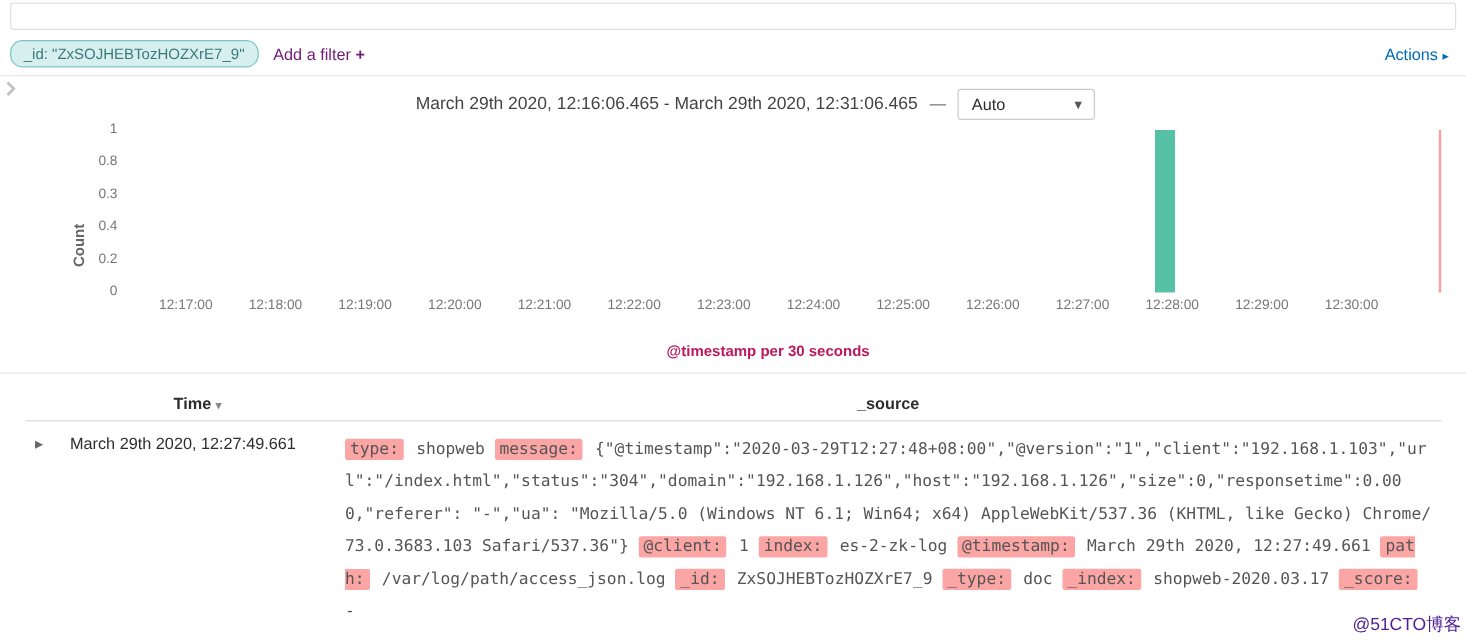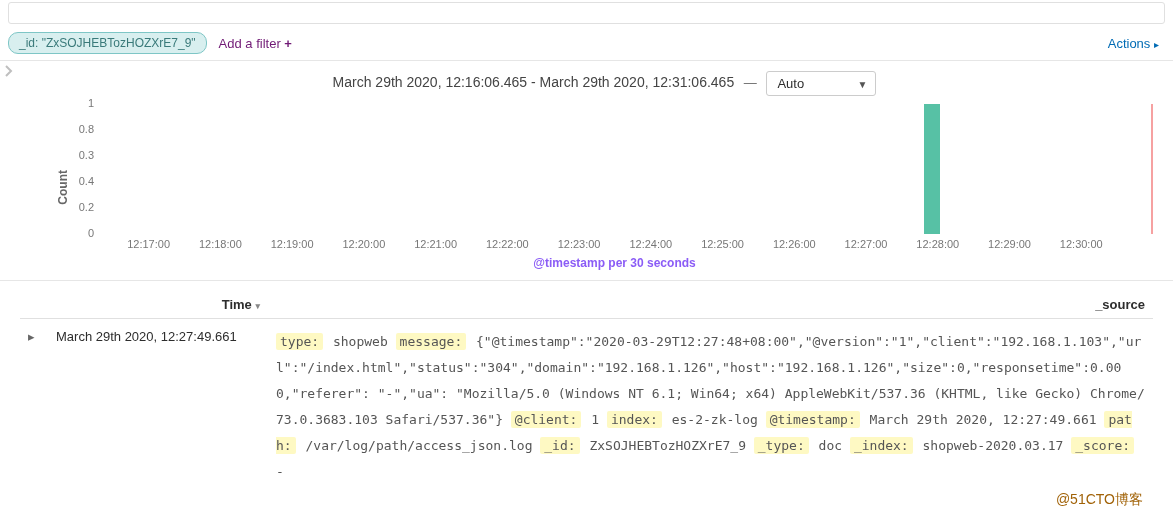--- a/index.html
+++ b/index.html
@@ -21,33 +21,33 @@
 .chart-wrap { display: flex; align-items: stretch; }
 .ylabel { writing-mode: vertical-rl; transform: rotate(180deg); font-size: 12px; color: #666; font-weight: bold; align-self: center; margin-right: 6px; }
 .chart-area { flex: 1; position: relative; }
 .plot { height: 130px; position: relative; margin-left: 22px; }
 .gridline { position: absolute; left: 0; right: 0; height: 1px; background: transparent; }
 .gridline .lbl { position: absolute; left: -26px; top: -6px; font-size: 11px; color: #777; width: 22px; text-align: right; }
 .bar { position: absolute; bottom: 0; width: 16px; background: #57c1a5; }
 .chart-edge { position: absolute; right: 0; top: 0; bottom: 0; width: 2px; background: #f6a1a1; }
 .xaxis { position: relative; height: 20px; margin-left: 22px; text-align: right; }
 .xtick { position: absolute; top: 4px; font-size: 11px; color: #777; transform: translateX(-50%); white-space: nowrap; }
-.xlabel { text-align: center; font-size: 12px; color: #8b5cf6; font-weight: bold; margin-top: 2px; }
+.xlabel { text-align: center; font-size: 12px; color: #be185d; font-weight: bold; margin-top: 20px; }
 .table-section { padding: 10px 20px 30px 20px; position: relative; }
 .doc-table { width: 100%; border-collapse: collapse; }
-.doc-table thead th { text-align: right; font-size: 13px; color: #2d2d2d; font-weight: bold; padding: 6px 8px; border-bottom: 1px solid #e0e0e0; }
+.doc-table thead th { text-align: center; font-size: 13px; color: #2d2d2d; font-weight: bold; padding: 6px 8px; border-bottom: 1px solid #e0e0e0; }
 .doc-table thead th.expand-col { width: 28px; }
 .doc-table thead th.time-col { width: 220px; }
 .sort-caret { font-size: 9px; color: #888; }
 .doc-table tbody td { vertical-align: top; padding: 10px 8px; font-size: 13px; }
 .row-toggle { color: #666; cursor: pointer; }
 .time-cell { white-space: nowrap; }
 .source-cell { font-family: Menlo, Consolas, monospace; font-size: 12px; color: #555; line-height: 2.0; word-break: break-all; }
-.fld { background: #fef9c3; color: #555; padding: 1px 4px; border-radius: 2px; margin-right: 2px; }
-.watermark { position: fixed; right: 30px; bottom: 6px; color: #a16207; font-size: 14px; margin-top: 40px; }
+.fld { background: #fca5a5; color: #555; padding: 1px 4px; border-radius: 2px; margin-right: 2px; }
+.watermark { position: fixed; right: 4px; bottom: 6px; color: #4c1d95; font-size: 14px; margin-top: 40px; }
 </style>
 </head>
 <body>
 
 <div class="top-input"></div>
 
 <div class="filter-bar">
   <span class="filter-pill">
     <span>_id: </span><span>"ZxSOJHEBTozHOZXrE7_9"</span>
   </span>

